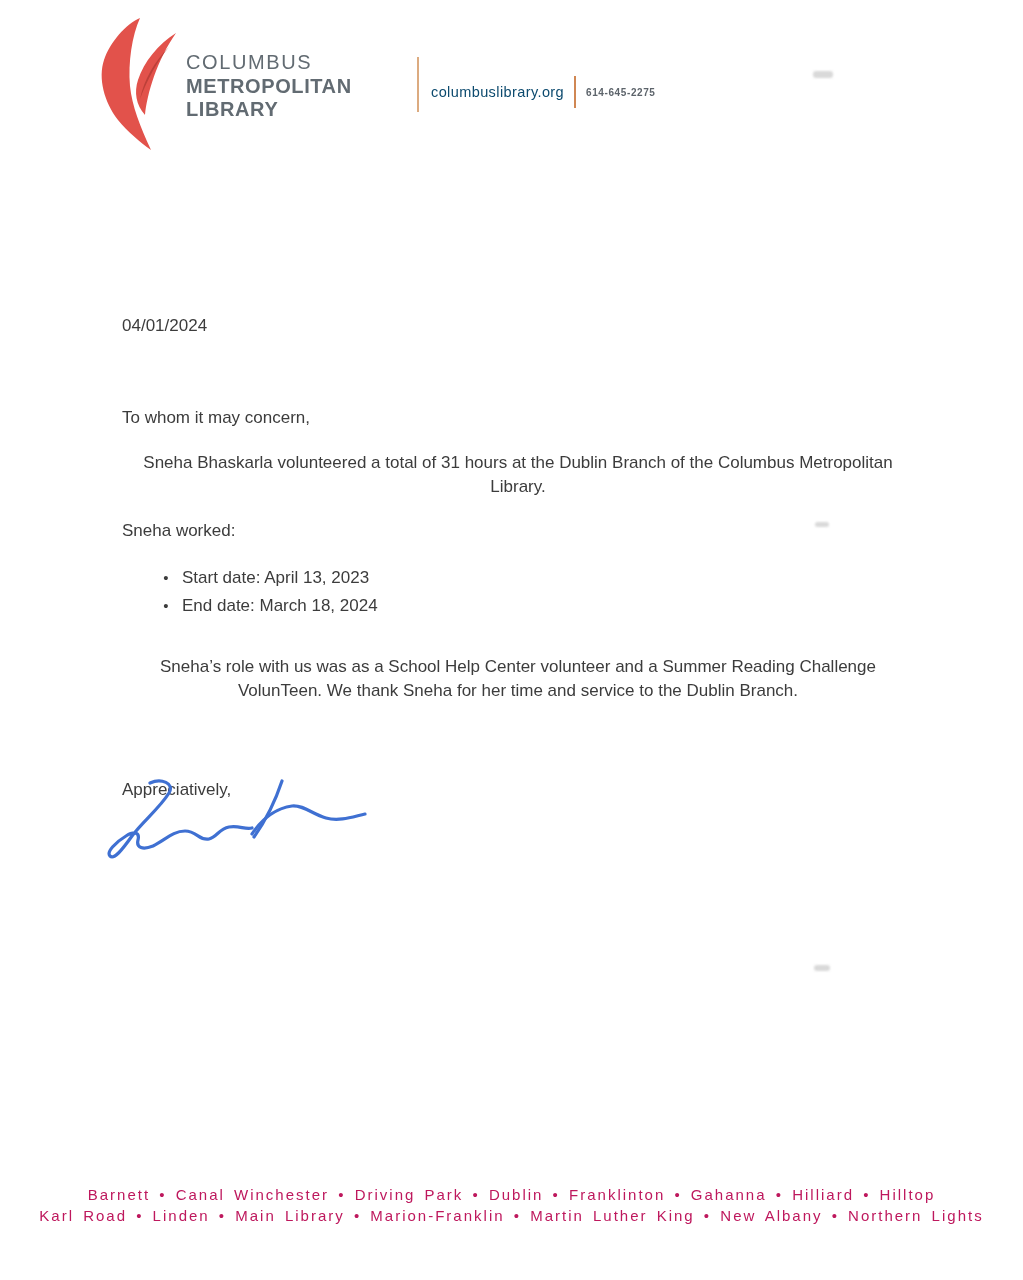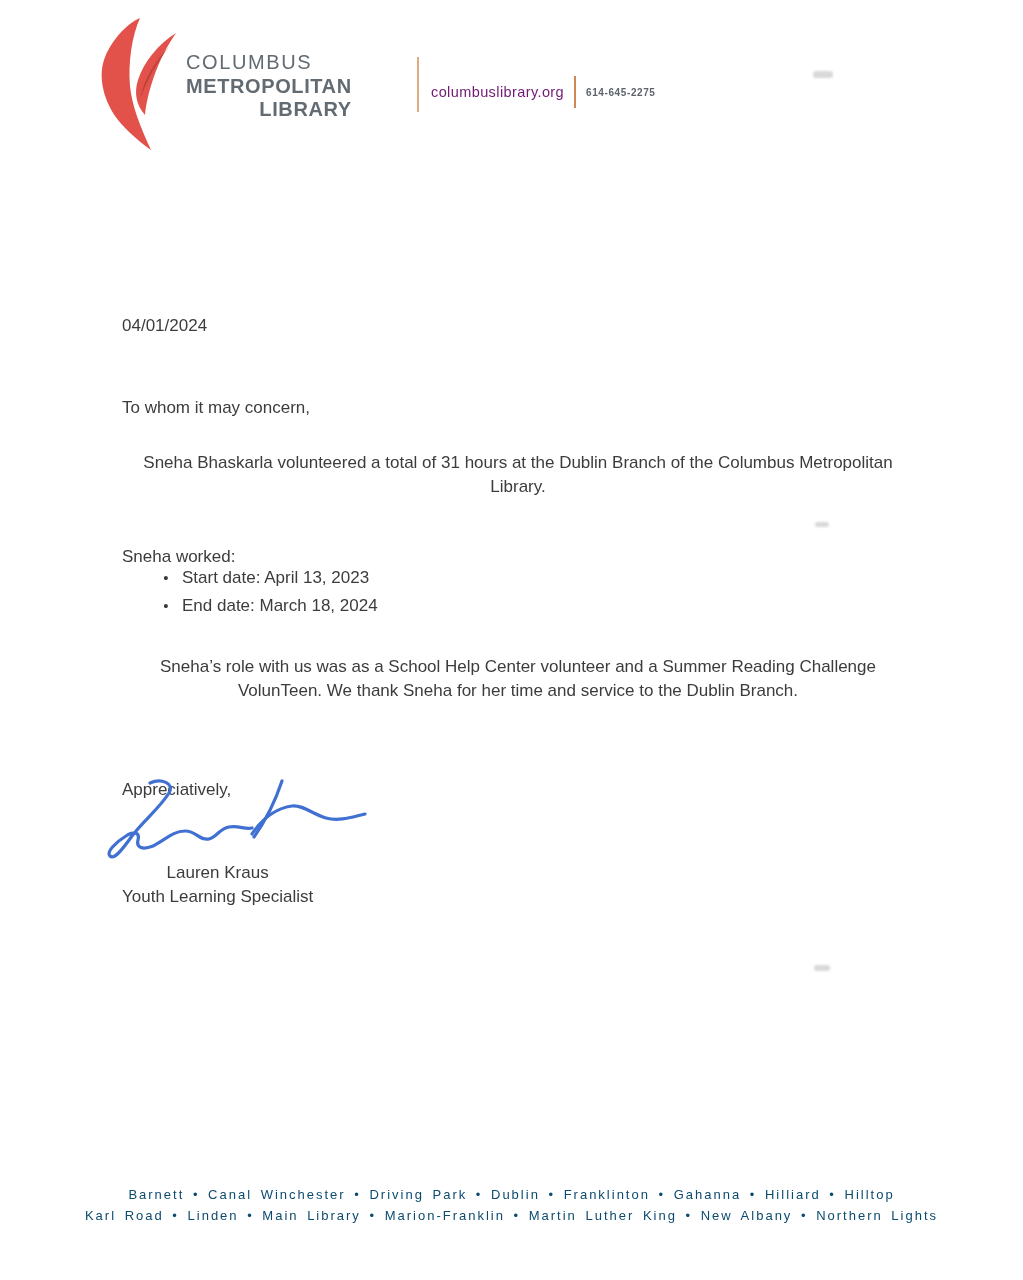--- a/index.html
+++ b/index.html
@@ -26,40 +26,40 @@
   }
   .logo-text {
     position: absolute;
     left: 186px;
     top: 51px;
     color: #626b72;
     font-size: 20px;
     line-height: 23.5px;
   }
   .logo-line1 { font-weight: 400; letter-spacing: 1.6px; }
-  .logo-line2, .logo-line3 { font-weight: 700; letter-spacing: 0.6px; text-align: right; }
+  .logo-line2, .logo-line3 { font-weight: 700; letter-spacing: 0.6px; }
 
   .header-divider-tall {
     position: absolute;
     left: 417px;
     top: 57px;
     width: 2px;
     height: 55px;
     background: #dcab80;
   }
   .contact-row {
     position: absolute;
     left: 431px;
     top: 74px;
     height: 36px;
     display: flex;
     align-items: center;
   }
   .contact-website {
-    color: #701a75;
+    color: #0c4a6e;
     font-size: 14.5px;
     letter-spacing: 0.4px;
   }
   .contact-divider {
     width: 2px;
     height: 32px;
     background: #d08753;
     margin: 0 10px;
   }
   .contact-phone {
@@ -72,23 +72,23 @@
   
   .body-text {
     position: absolute;
     left: 122px;
     color: #3c3c3c;
     font-size: 17px;
     line-height: 24px;
     text-align: center;
   }
   .date        { top: 314px; }
-  .salutation  { top: 396px; }
+  .salutation  { top: 406px; }
   .para1       { top: 451px; width: 792px; }
-  .worked      { top: 545px; }
+  .worked      { top: 519px; }
   .bullet-list { top: 566px; left: 150px; list-style: none; }
   .bullet-item { display: flex; align-items: baseline; height: 28px; }
   .bullet-dot  { width: 32px; color: #3c3c3c; font-size: 15px; }
   .para2       { top: 655px; width: 792px; }
   .closing     { top: 778px; }
 
   .signature-svg {
     position: absolute;
     left: 106px;
     top: 770px;
@@ -97,22 +97,22 @@
   }
   .signer-block { top: 861px; }
 
   
   .footer {
     position: absolute;
     left: 0;
     right: 0;
     top: 1185px;
     text-align: center;
-    color: #0c4a6e;
-    font-size: 13px;
+    color: #be185d;
+    font-size: 15px;
     line-height: 20.5px;
     letter-spacing: 2px;
     word-spacing: 3px;
   }
 
   
   .artifact {
     position: absolute;
     background: #c9c9c9;
     border-radius: 3px;
@@ -171,24 +171,20 @@
   <div class="body-text closing">Appreciatively,</div>
 
   <svg class="signature-svg" viewBox="0 0 282 92" aria-hidden="true">
     <g fill="none" stroke="#3f70d2" stroke-width="3.2" stroke-linecap="round" stroke-linejoin="round">
       <path d="M44,13 C55,8 69,13 63,23 C53,39 36,52 26,66 C16,80 8,90 4,86 C0,82 10,72 20,66 C28,61 34,62 32,70 C30,78 37,80 47,76 C59,70 67,61 79,61 C91,61 93,71 103,69 C111,67 113,59 123,57 C133,55 139,60 146,58"></path>
       <path d="M176,11 C170,29 160,50 148,67"></path>
       <path d="M146,64 C158,46 172,38 186,36 C198,35 206,44 220,48 C234,52 249,46 259,44"></path>
     </g>
   </svg>
 
-  <div class="body-text signer-block">
-    <div>Lauren Kraus</div>
-    <div>Youth Learning Specialist</div>
-  </div>
 
   <div class="footer">
     <div>Barnett • Canal Winchester • Driving Park • Dublin • Franklinton • Gahanna • Hilliard • Hilltop</div>
     <div>Karl Road • Linden • Main Library • Marion-Franklin • Martin Luther King • New Albany • Northern Lights</div>
   </div>
 
   <div class="artifact artifact-1"></div>
   <div class="artifact artifact-2"></div>
   <div class="artifact artifact-3"></div>
 

